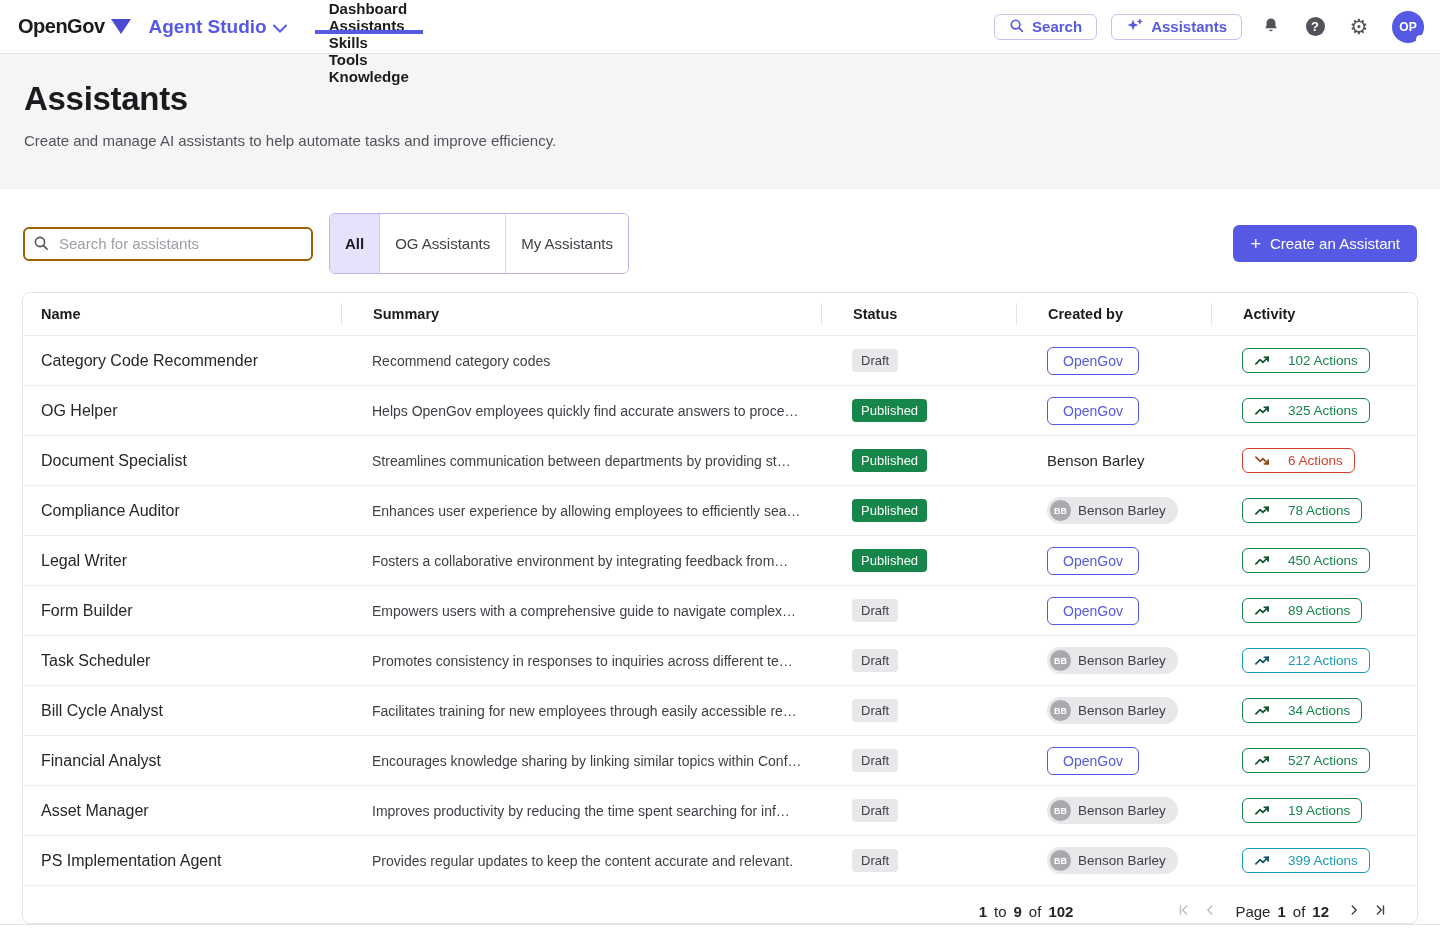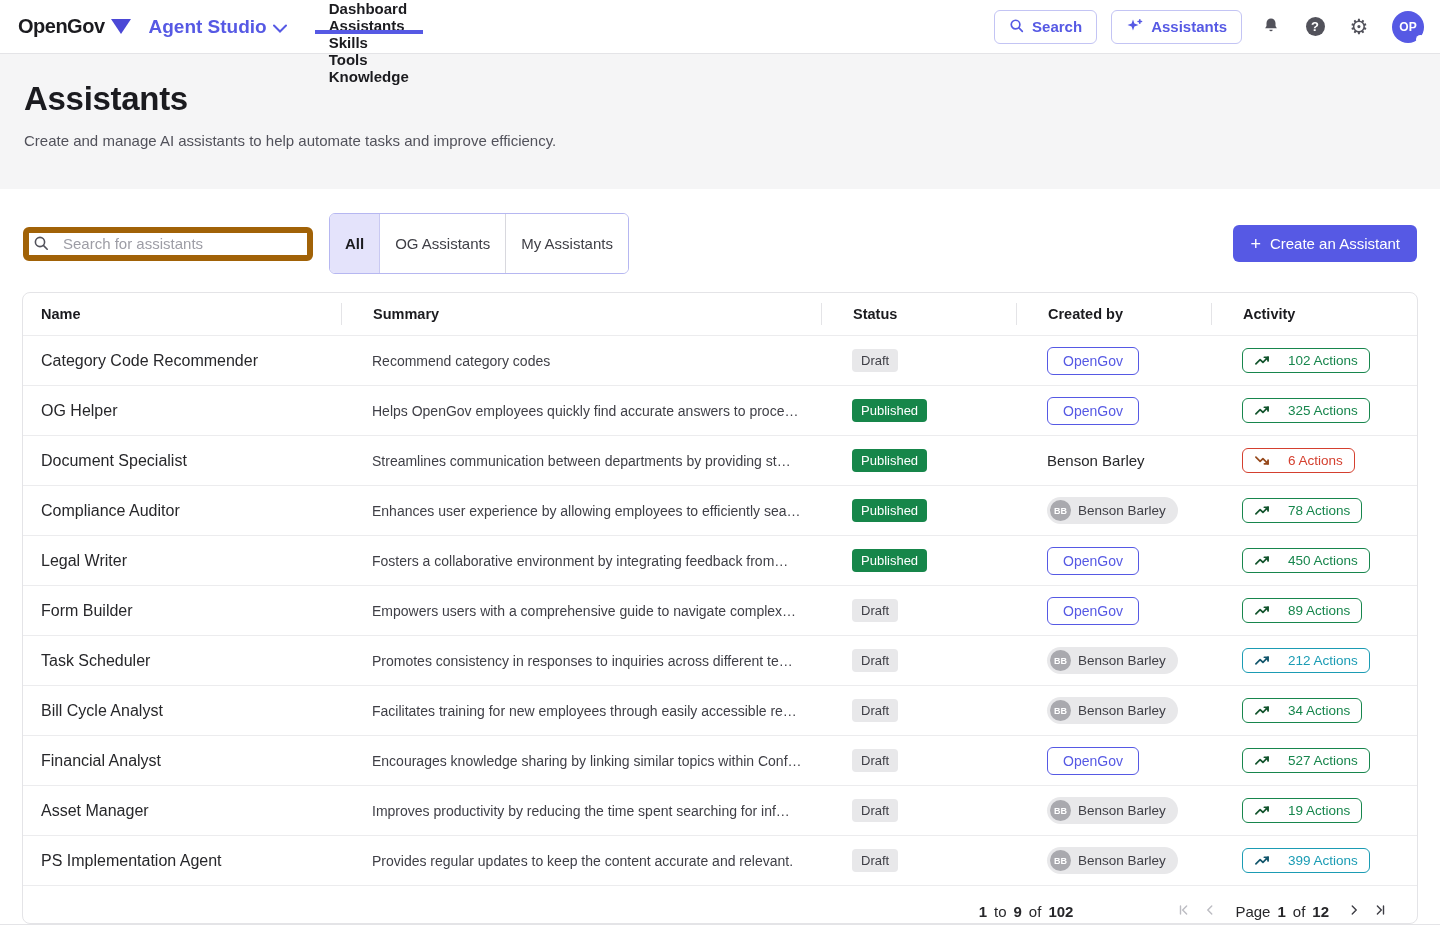--- a/index.html
+++ b/index.html
@@ -12,34 +12,34 @@
   
   .topnav { height:54px; flex:0 0 54px; display:flex; align-items:center; padding:0 16px 0 18px; border-bottom:1px solid #e4e4e7; background:#fff; }
   .logo { display:flex; align-items:center; gap:4px; }
   .logo-text { font-size:20px; font-weight:700; letter-spacing:-0.5px; color:#1b1b1f; }
   .logo-tri { margin-left:2px; display:inline-flex; }
   .product { display:flex; align-items:center; gap:6px; margin-left:18px; color:var(--accent); font-size:19px; font-weight:600; cursor:pointer; }
   .nav { display:flex; margin-left:28px; height:54px;flex-direction:column; }
   .nav-item { position:relative; display:flex; align-items:center; height:54px; padding:0 14px; font-size:15px; font-weight:600; color:#1b1b1f; cursor:pointer; }
   .nav-item.active::after { content:""; position:absolute; left:0; right:0; bottom:0; height:4px; background:var(--accent); }
   .topnav-right { margin-left:auto; display:flex; align-items:center; gap:14px; }
-  .ghost-btn { display:inline-flex; align-items:center; gap:8px; height:34px; padding:0 14px; border:1px solid #c3c4f4; border-radius:6px; background:#fff; color:var(--accent); font-size:15px; font-weight:600; cursor:pointer; }
+  .ghost-btn { display:inline-flex; align-items:center; gap:8px; height:26px; padding:0 14px; border:1px solid #c3c4f4; border-radius:6px; background:#fff; color:var(--accent); font-size:15px; font-weight:600; cursor:pointer; }
   .icon-btn { display:inline-flex; align-items:center; justify-content:center; width:30px; height:30px; background:none; border:none; cursor:pointer; color:#52525b; }
   .help-circle { width:19px; height:19px; border-radius:50%; background:#52525b; color:#fff; font-size:13px; font-weight:700; display:inline-flex; align-items:center; justify-content:center; }
   .gear { font-size:21px; line-height:1; color:#52525b; }
   .avatar { position:relative; width:32px; height:32px; border-radius:50%; background:var(--accent); color:#fff; font-size:12px; font-weight:700; display:inline-flex; align-items:center; justify-content:center; cursor:pointer; margin-left:4px; }
   .avatar::after { content:""; position:absolute; right:-1px; bottom:-1px; width:9px; height:9px; border-radius:50%; background:#fff; }
   
   .page-header { background:#f5f5f6; padding:26px 24px 40px 24px; flex:0 0 auto; }
   .page-title { font-size:33px; font-weight:700; color:#1b1b1f; letter-spacing:-0.3px; }
   .page-subtitle { margin-top:14px; font-size:15px; color:#52525b; }
   
   .toolbar { display:flex; align-items:center; padding:24px 23px 18px 23px; }
   .search-wrap { position:relative; width:290px; }
-  .search-wrap input { width:100%; height:34px; border:6px solid #a16207; border-radius:6px; padding:0 10px 0 34px; font-size:15px; font-family:inherit; color:#27272a; background:#fff; }
+  .search-wrap input { width:100%; height:34px; border:2px solid #a16207; border-radius:6px; padding:0 10px 0 34px; font-size:15px; font-family:inherit; color:#27272a; background:#fff; }
   .search-wrap input::placeholder { color:#9d9da5; }
   .search-wrap .mag { position:absolute; left:10px; top:8px; color:#52525b; }
   .segmented { display:flex; margin-left:16px; border:1px solid #b6b7f1; border-radius:6px; overflow:hidden; background:#fff; }
   .segment { padding:21px 15px; font-size:15px; color:#3f3f46; background:#fff; border:none; border-right:1px solid #d8d8de; cursor:pointer; font-family:inherit; }
   .segment:last-child { border-right:none; }
   .segment.active { background:#e4e3fb; color:#1b1b1f; font-weight:700; border-right-color:#c9c9f2; }
   .primary-btn { margin-left:auto; display:inline-flex; align-items:center; gap:9px; height:37px; padding:0 17px; background:var(--accent); color:#fff; border:none; border-radius:6px; font-size:15px; font-weight:500; font-family:inherit; cursor:pointer; }
   .plus { font-size:18px; font-weight:400; line-height:1; }
   
   .table-card { margin:0 22px; border:1px solid #e4e4e7; border-radius:8px; overflow:hidden; background:#fff; }

